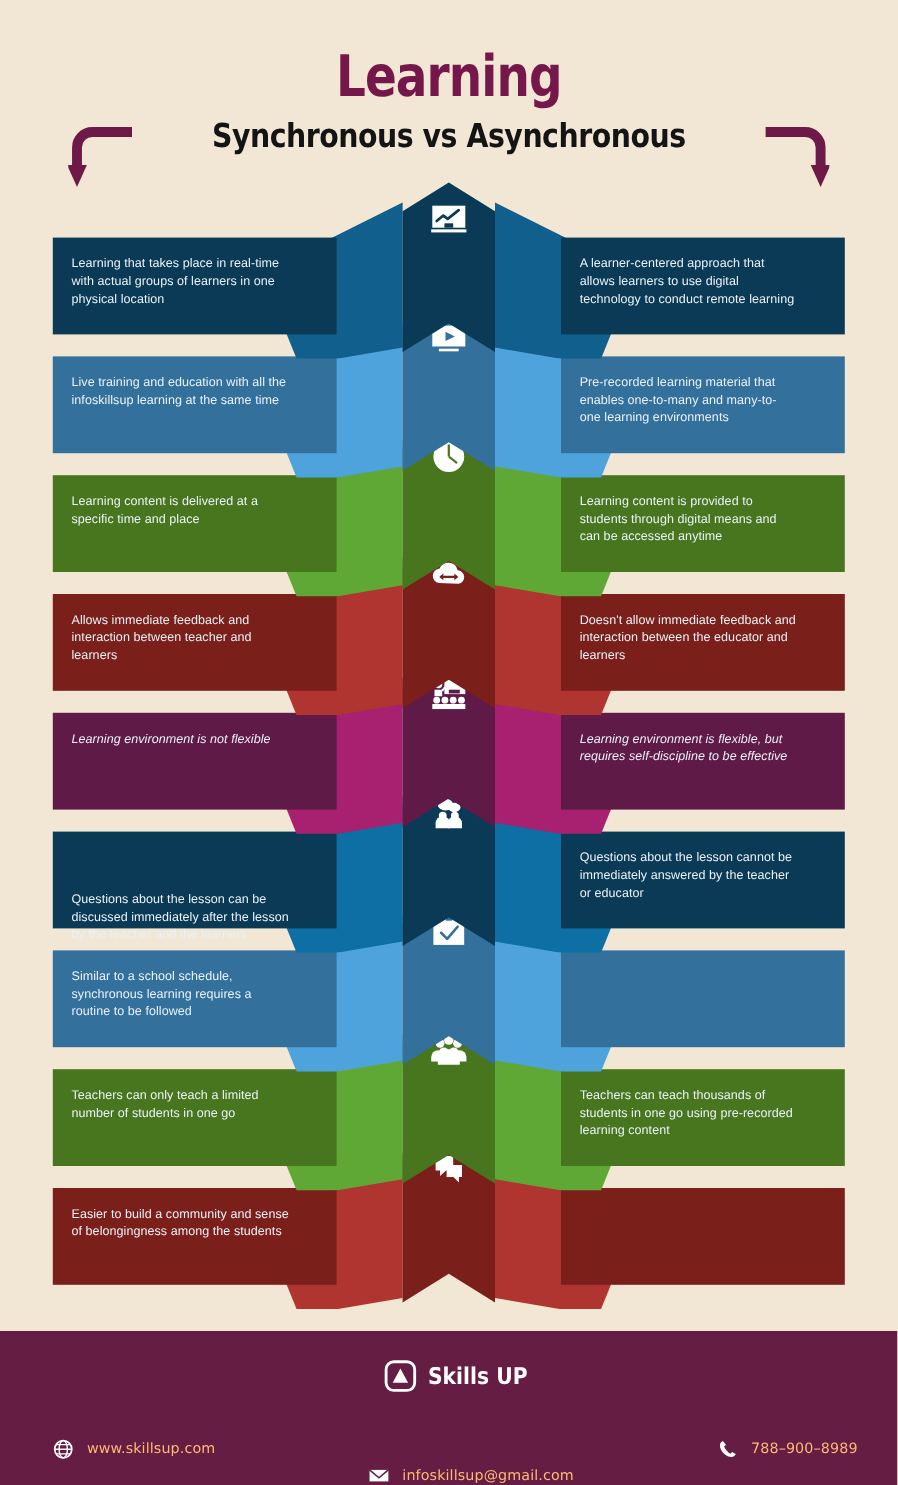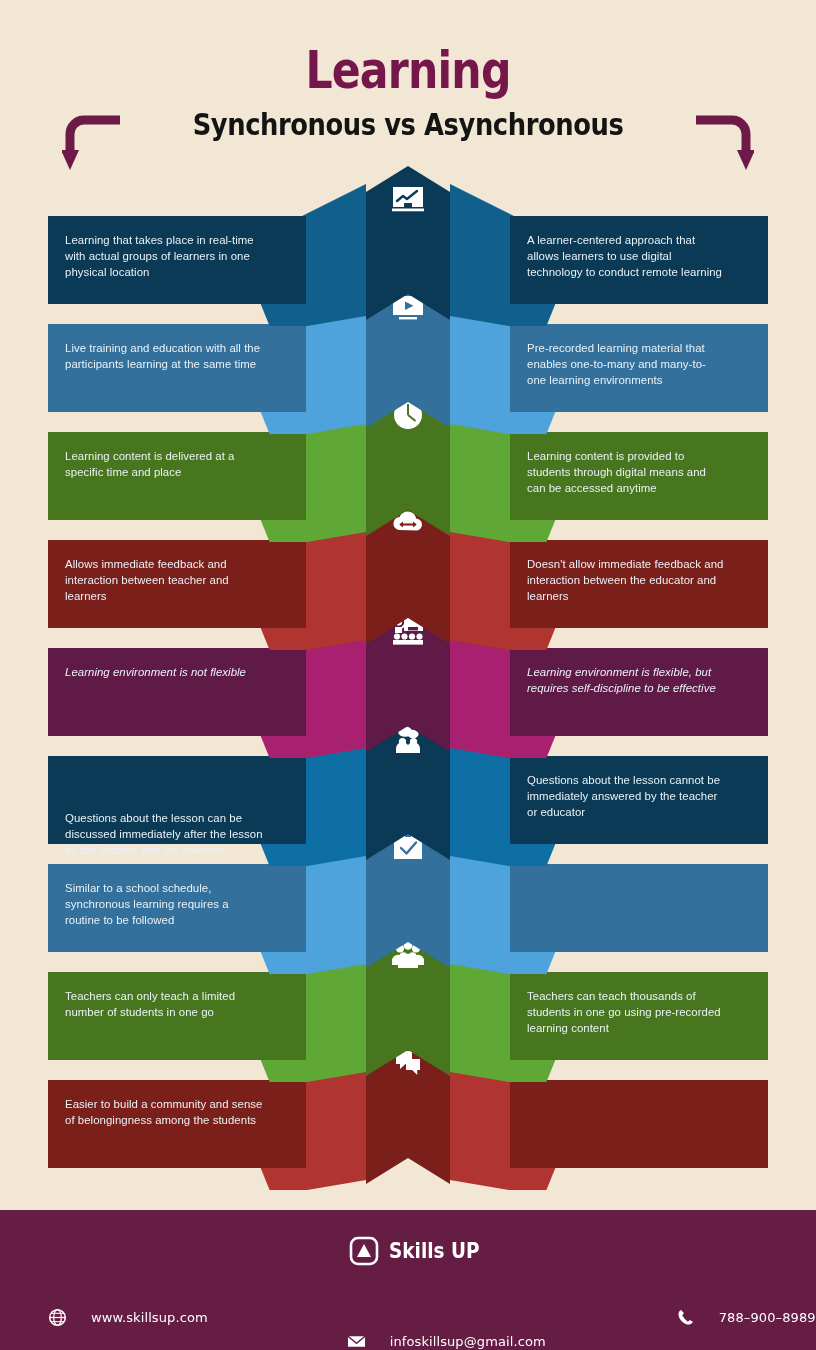--- a/index.html
+++ b/index.html
@@ -123,22 +123,22 @@
   #contact-row {
     position: absolute;
     top: 74px; left: 0;
     width: 816px;
     display: flex;
     align-items: center;
   }
   .contact {
     display: flex;
     align-items: center;
-    gap: 24px;
-    color: #ffffff;
+    gap: 12px;
+    color: #fdba74;
     font-size: 13px;
     letter-spacing: 0.1px;
     font-family: "DejaVu Sans", sans-serif;
   }
   #contact-web   { margin-left: 48px; }
   #contact-mail  { margin-left: 139px; margin-top: 48px; }
   #contact-phone { margin-left: 130px; }
   .contact .ci svg { display: block; width: 19px; height: 19px; }
 </style>
 </head>
@@ -207,21 +207,21 @@
      L 450 158 Z" fill="#4EA3DC"></path>
           <path d="M 408 8
      L 450 34
      L 450 162
      L 408 136
      L 366 162
      L 366 34 Z" fill="#33709B"></path>
           <rect x="48" y="58" width="258" height="88" fill="#33709B"></rect>
           <rect x="510" y="58" width="258" height="88" fill="#33709B"></rect>
         </svg>
-        <div class="panel left" style="top: 58px;">Live training and education with all the participants learning at the same time</div>
+        <div class="panel left" style="top: 58px;">Live training and education with all the infoskillsup learning at the same time</div>
         <div class="panel right" style="top: 58px;">Pre-recorded learning material that enables one-to-many and many-to-one learning environments</div>
         <div class="icon-badge" style="top: 20px;">
           <svg viewBox="0 0 44 44">
             <rect x="7" y="10" width="30" height="19" fill="#FFFFFF"></rect>
               <path d="M19 15.5 L27.5 19.8 L19 24 Z" fill="#33709B"></path>
               <rect x="13" y="31" width="18" height="2.4" fill="#FFFFFF"></rect>
           </svg>
         </div>
       </div>
       <div class="row" style="position: absolute; top: 216px; left: 0px; height: 168px; z-index: 38;">

